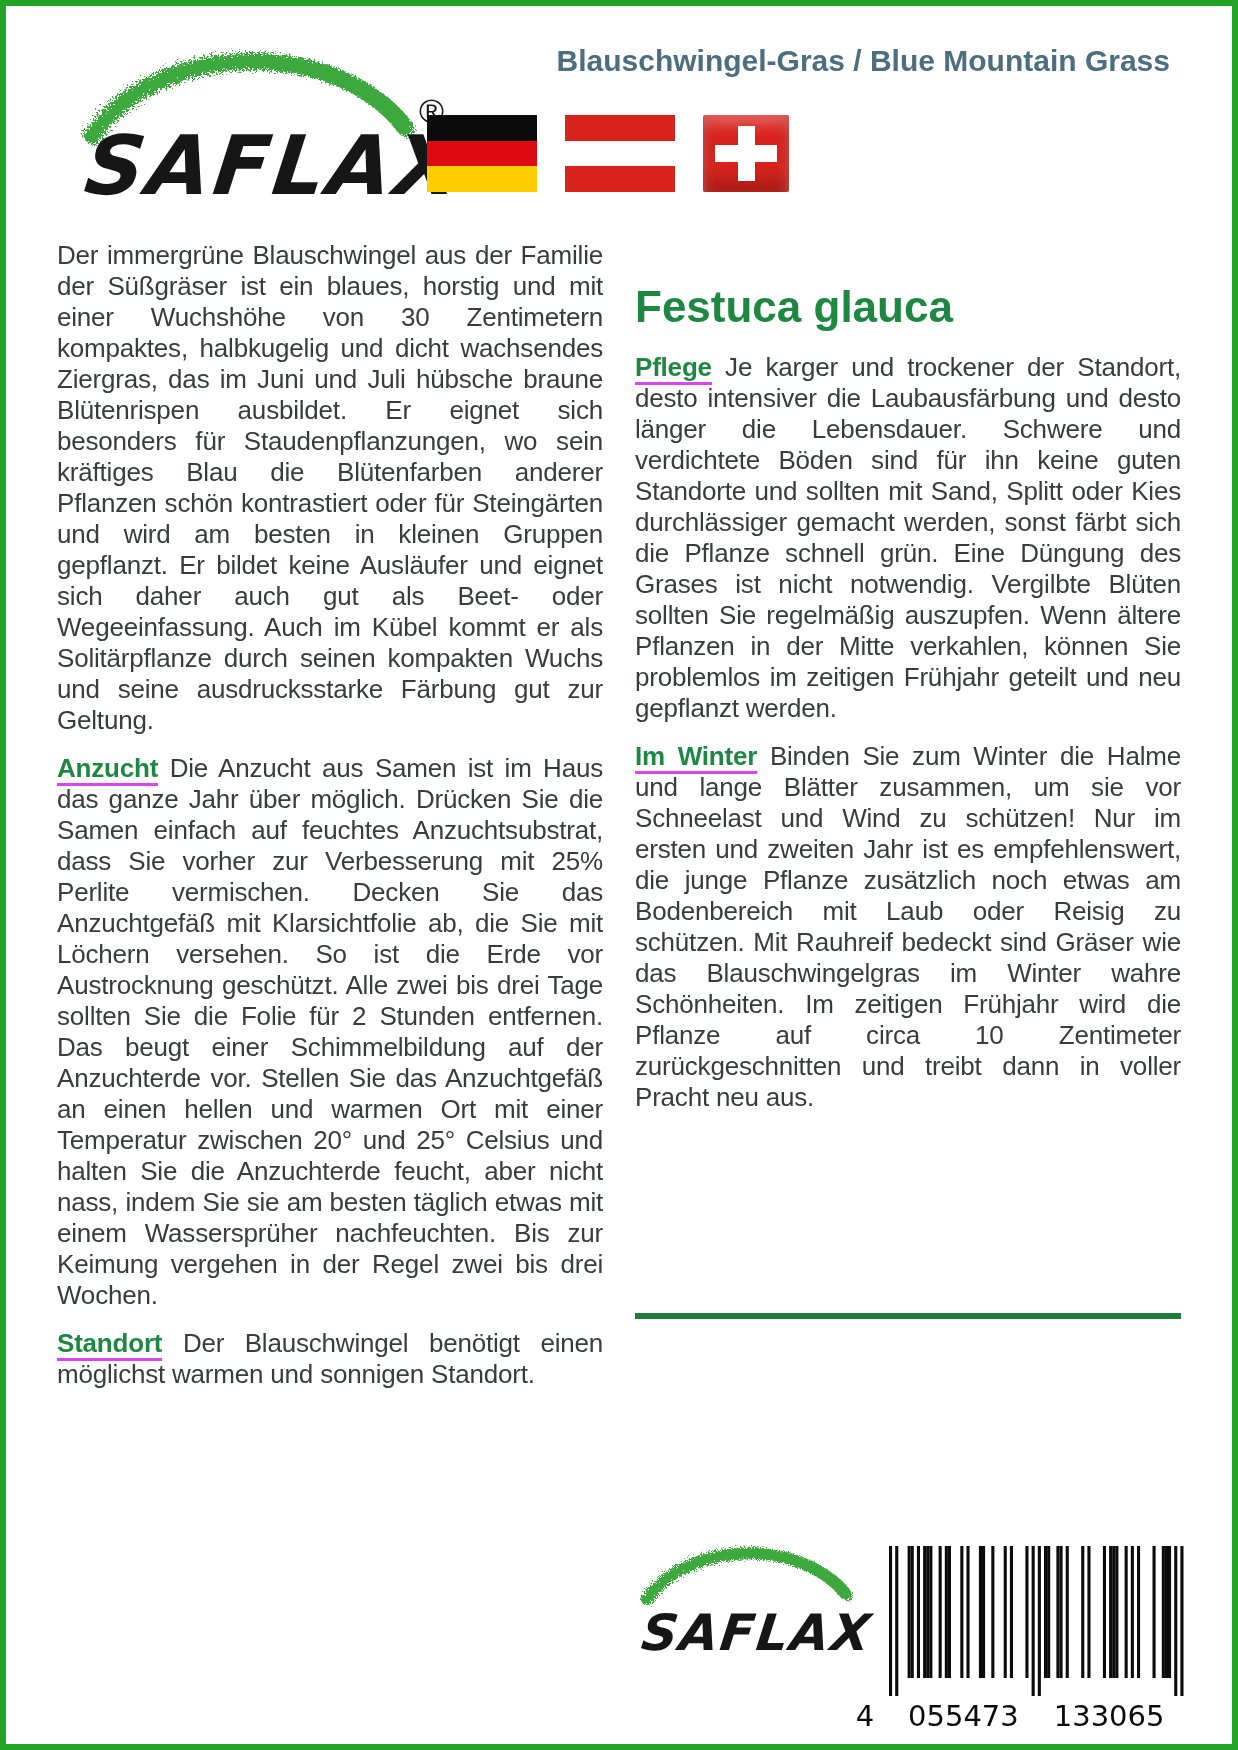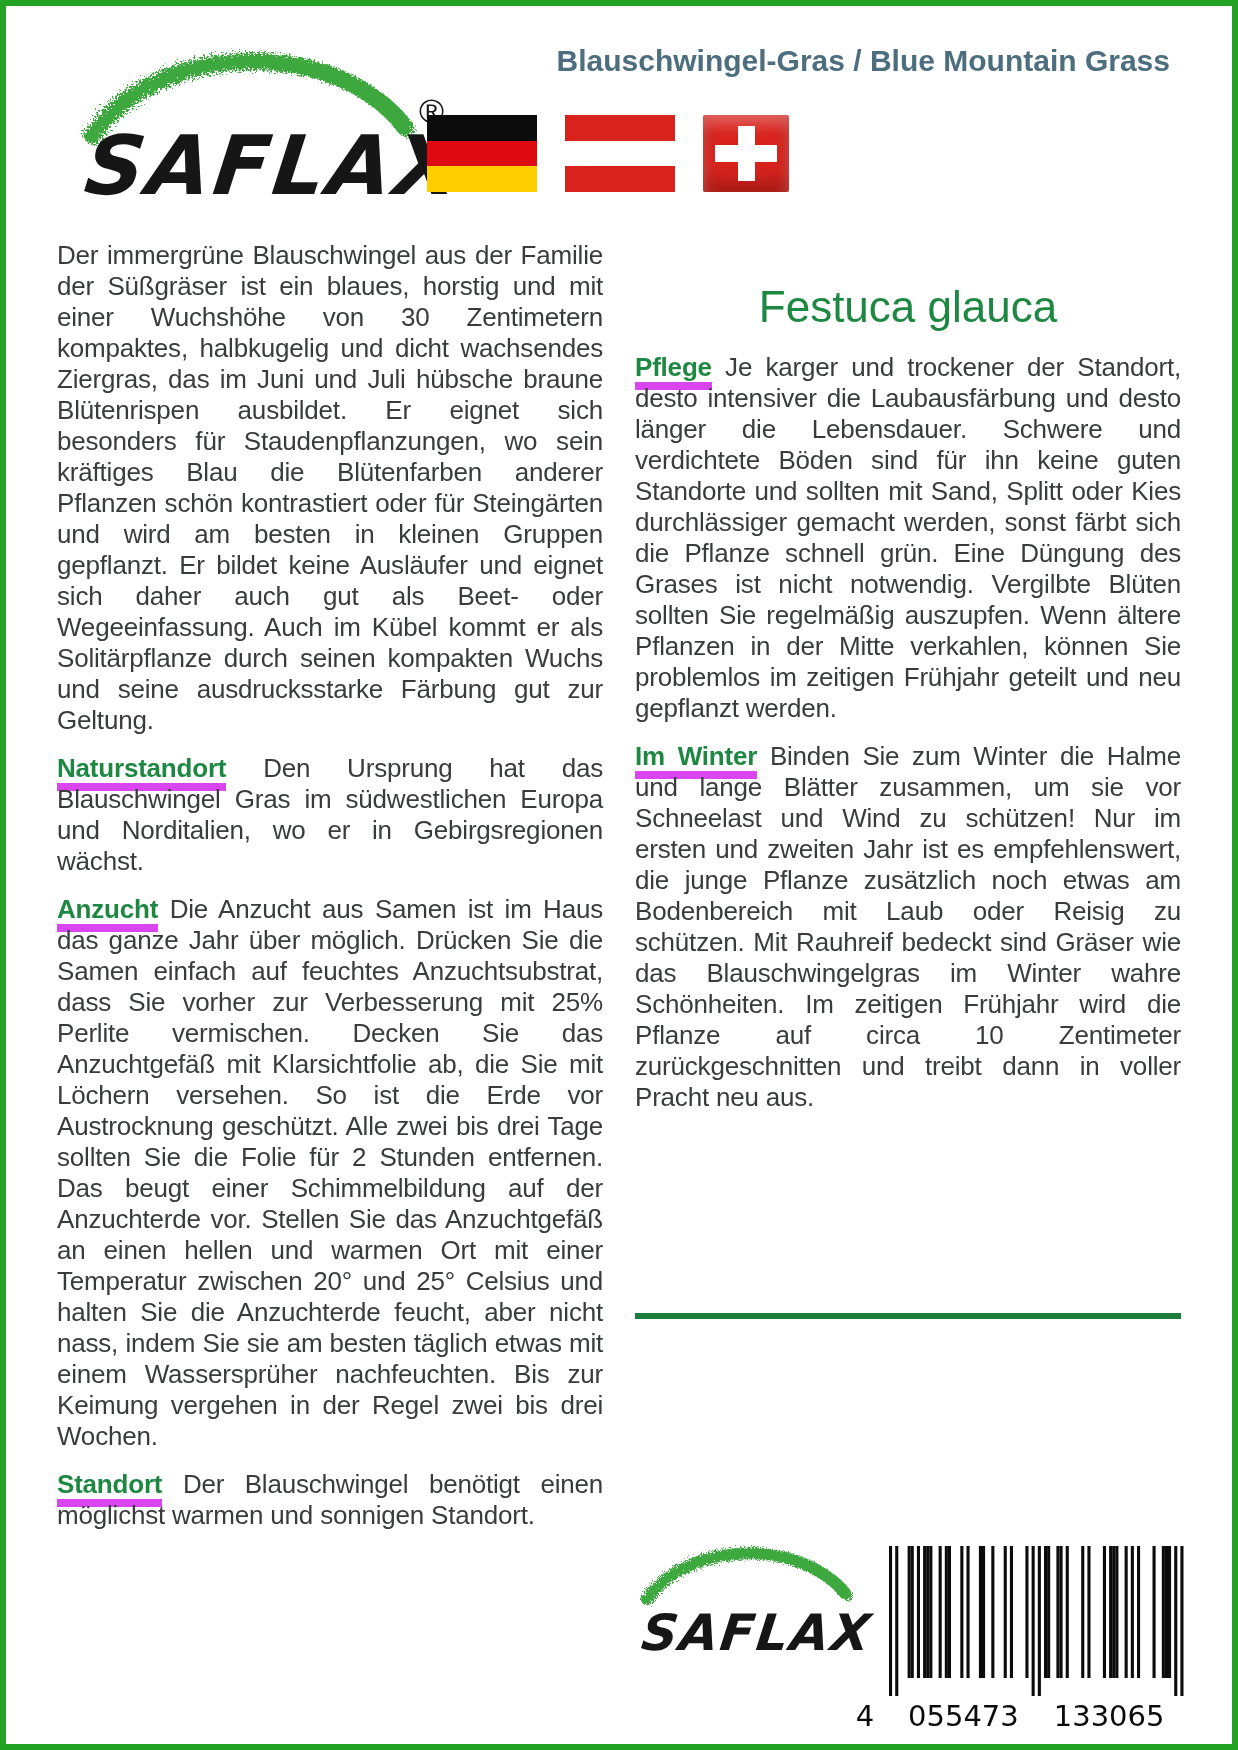--- a/index.html
+++ b/index.html
@@ -37,25 +37,25 @@
   .flag-ch .ch{top:50%;left:14%;height:17px;width:72%;margin-top:-8.5px;}
   .top-title{
     position:absolute;right:62px;top:38px;color:#4d6e7e;
     font-size:30px;font-weight:bold;letter-spacing:0px;text-align:right;
   }
   
   .col{position:absolute;top:234px;width:546px;}
   .col-left{left:51px;}
   .col-right{left:629px;}
   .col-title-left{color:#1e8843;font-size:38px;font-weight:bold;line-height:50px;margin:6px 0 72px 0;}
-  .col-title-right{color:#1e8843;font-size:44px;font-weight:normal;line-height:54px;text-align:center;margin:40px 0 18px 0;}
+  .col-title-right{color:#1e8843;font-size:44px;font-weight:bold;line-height:54px;text-align:left;margin:40px 0 18px 0;}
   .body-text{font-size:26px;line-height:31px;text-align:justify;letter-spacing:-0.2px;}
   .body-text p{margin:0 0 17px 0;}
   .inline-head{
-    color:#1e8843;font-weight:bold;border-bottom:8px solid #d946ef;padding-bottom:0px;
+    color:#1e8843;font-weight:bold;border-bottom:3px solid #d946ef;padding-bottom:0px;
   }
   
   .rule{position:absolute;left:629px;top:1307px;width:546px;height:6px;background:#1e7c3a;}
   .info{position:absolute;left:629px;top:1441px;width:546px;font-size:27px;}
   .info-row{display:flex;margin-bottom:17px;}
   .info-label{width:286px;}
   .logo-small{left:632px;top:1520px;width:216px;height:170px;}
   .logo-small .logo-arc{height:74px;top:8px;}
   .logo-small .logo-word{left:4px;top:78px;font-size:50px;letter-spacing:2px;}
   .barcode{position:absolute;left:843px;top:1540px;width:345px;height:192px;}
@@ -96,21 +96,20 @@
       <div class="cv"></div>
         <div class="ch"></div>
     </div>
   </div>
 
   <div class="top-title">Blauschwingel-Gras / Blue Mountain Grass</div>
 
   <div class="col col-left">
     <div class="body-text">
       <p>Der immergrüne Blauschwingel aus der Familie der Süßgräser ist ein blaues, horstig und mit einer Wuchshöhe von 30 Zentimetern kompaktes, halbkugelig und dicht wachsendes Ziergras, das im Juni und Juli hübsche braune Blütenrispen ausbildet. Er eignet sich besonders für Staudenpflanzungen, wo sein kräftiges Blau die Blütenfarben anderer Pflanzen schön kontrastiert oder für Steingärten und wird am besten in kleinen Gruppen gepflanzt. Er bildet keine Ausläufer und eignet sich daher auch gut als Beet- oder Wegeeinfassung. Auch im Kübel kommt er als Solitärpflanze durch seinen kompakten Wuchs und seine ausdrucksstarke Färbung gut zur Geltung.</p>
-      <p><span class="inline-head">Naturstandort</span> <span>Den Ursprung hat das Blauschwingel Gras im südwestlichen Europa und Norditalien, wo er in Gebirgsregionen wächst.</span></p>
       <p><span class="inline-head">Anzucht</span> <span>Die Anzucht aus Samen ist im Haus das ganze Jahr über möglich. Drücken Sie die Samen einfach auf feuchtes Anzuchtsubstrat, dass Sie vorher zur Verbesserung mit 25% Perlite vermischen. Decken Sie das Anzuchtgefäß mit Klarsichtfolie ab, die Sie mit Löchern versehen. So ist die Erde vor Austrocknung geschützt. Alle zwei bis drei Tage sollten Sie die Folie für 2 Stunden entfernen. Das beugt einer Schimmelbildung auf der Anzuchterde vor. Stellen Sie das Anzuchtgefäß an einen hellen und warmen Ort mit einer Temperatur zwischen 20° und 25° Celsius und halten Sie die Anzuchterde feucht, aber nicht nass, indem Sie sie am besten täglich etwas mit einem Wassersprüher nachfeuchten. Bis zur Keimung vergehen in der Regel zwei bis drei Wochen.</span></p>
       <p><span class="inline-head">Standort</span> <span>Der Blauschwingel benötigt einen möglichst warmen und sonnigen Standort.</span></p>
     </div>
   </div>
 
   <div class="col col-right">
     <h2 class="col-title-right">Festuca glauca</h2>
     <div class="body-text">
       <p><span class="inline-head">Pflege</span> <span>Je karger und trockener der Standort, desto intensiver die Laubausfärbung und desto länger die Lebensdauer. Schwere und verdichtete Böden sind für ihn keine guten Standorte und sollten mit Sand, Splitt oder Kies durchlässiger gemacht werden, sonst färbt sich die Pflanze schnell grün. Eine Düngung des Grases ist nicht notwendig. Vergilbte Blüten sollten Sie regelmäßig auszupfen. Wenn ältere Pflanzen in der Mitte verkahlen, können Sie problemlos im zeitigen Frühjahr geteilt und neu gepflanzt werden.</span></p>
       <p><span class="inline-head">Im Winter</span> <span>Binden Sie zum Winter die Halme und lange Blätter zusammen, um sie vor Schneelast und Wind zu schützen! Nur im ersten und zweiten Jahr ist es empfehlenswert, die junge Pflanze zusätzlich noch etwas am Bodenbereich mit Laub oder Reisig zu schützen. Mit Rauhreif bedeckt sind Gräser wie das Blauschwingelgras im Winter wahre Schönheiten. Im zeitigen Frühjahr wird die Pflanze auf circa 10 Zentimeter zurückgeschnitten und treibt dann in voller Pracht neu aus.</span></p>

